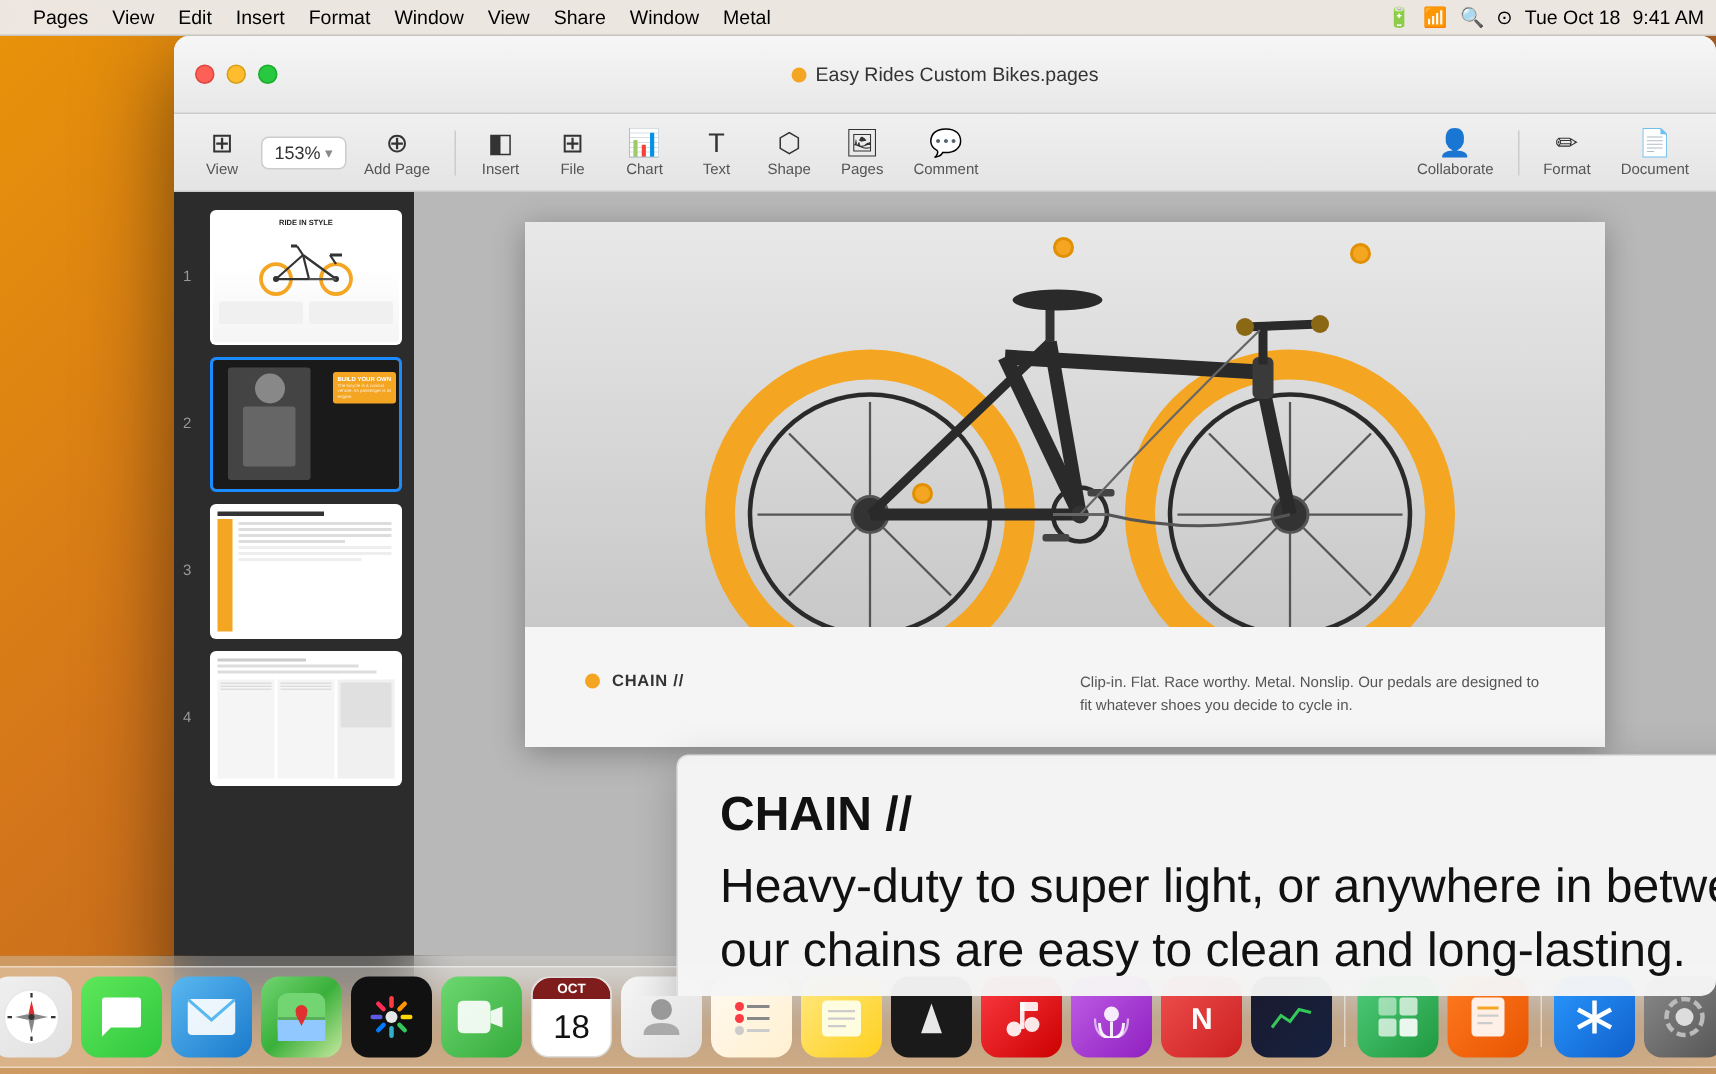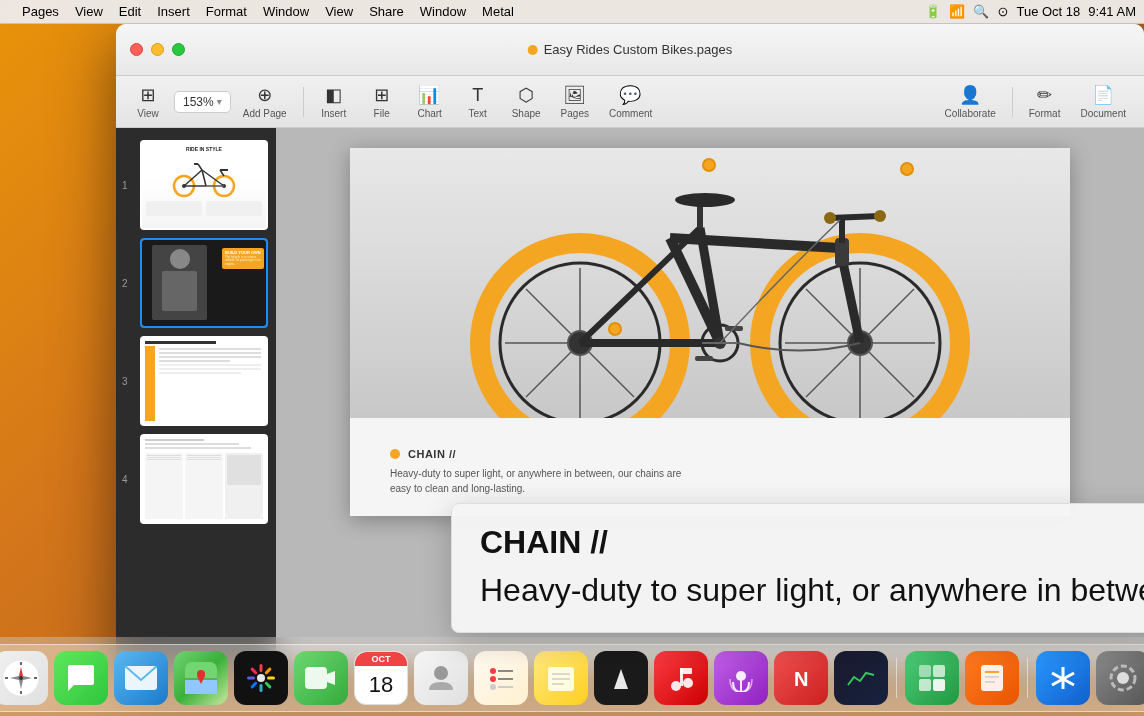--- a/index.html
+++ b/index.html
@@ -383,21 +383,21 @@
     .dock-calendar-inner {
       display: flex;
       flex-direction: column;
       align-items: center;
       width: 100%;
       height: 100%;
       border-radius: 12px;
       overflow: hidden;
     }
     .dock-cal-header {
-      background: #ef4444;
+      background: #7f1d1d;
       width: 100%;
       text-align: center;
       font-size: 9px;
       color: #fff;
       font-weight: 600;
       padding: 2px 0;
     }
     .dock-cal-date {
       flex: 1;
       display: flex;
@@ -688,31 +688,32 @@
           <div class="anno-dot" style="left: 258px; top: 174px;"></div>
           <div class="anno-dot" style="left: 550px; top: 14px;"></div>
         </div>
 
         <div class="page-lower">
           <div class="page-col">
             <div class="col-header">
               <div class="col-dot col-dot-orange"></div>
               <span>CHAIN //</span>
             </div>
-            <div class="col-text">Heavy-duty to super light, or anywhere in between, our chains are easy to clean and long-lasting.</div>
           </div>
           <div class="page-col">
+            <div class="col-text">Clip-in. Flat. Race worthy. Metal. Nonslip. Our pedals are designed to fit whatever shoes you decide to cycle in.</div>
           </div>
         </div>
       </div>
 
       <div class="annotation-popup">
         <div class="popup-title">CHAIN //</div>
         <div class="popup-body">
           <span>Heavy-duty to super light, or anywhere in between,</span><br>
+          <span>our chains are easy to clean and long-lasting.</span>
         </div>
       </div>
     </div>
   </div>
 </div>
 
 <div class="dock">
   <div class="dock-inner">
 
     <div class="dock-item" style="background:linear-gradient(135deg,#f0f0f0,#e0e0e0);">

